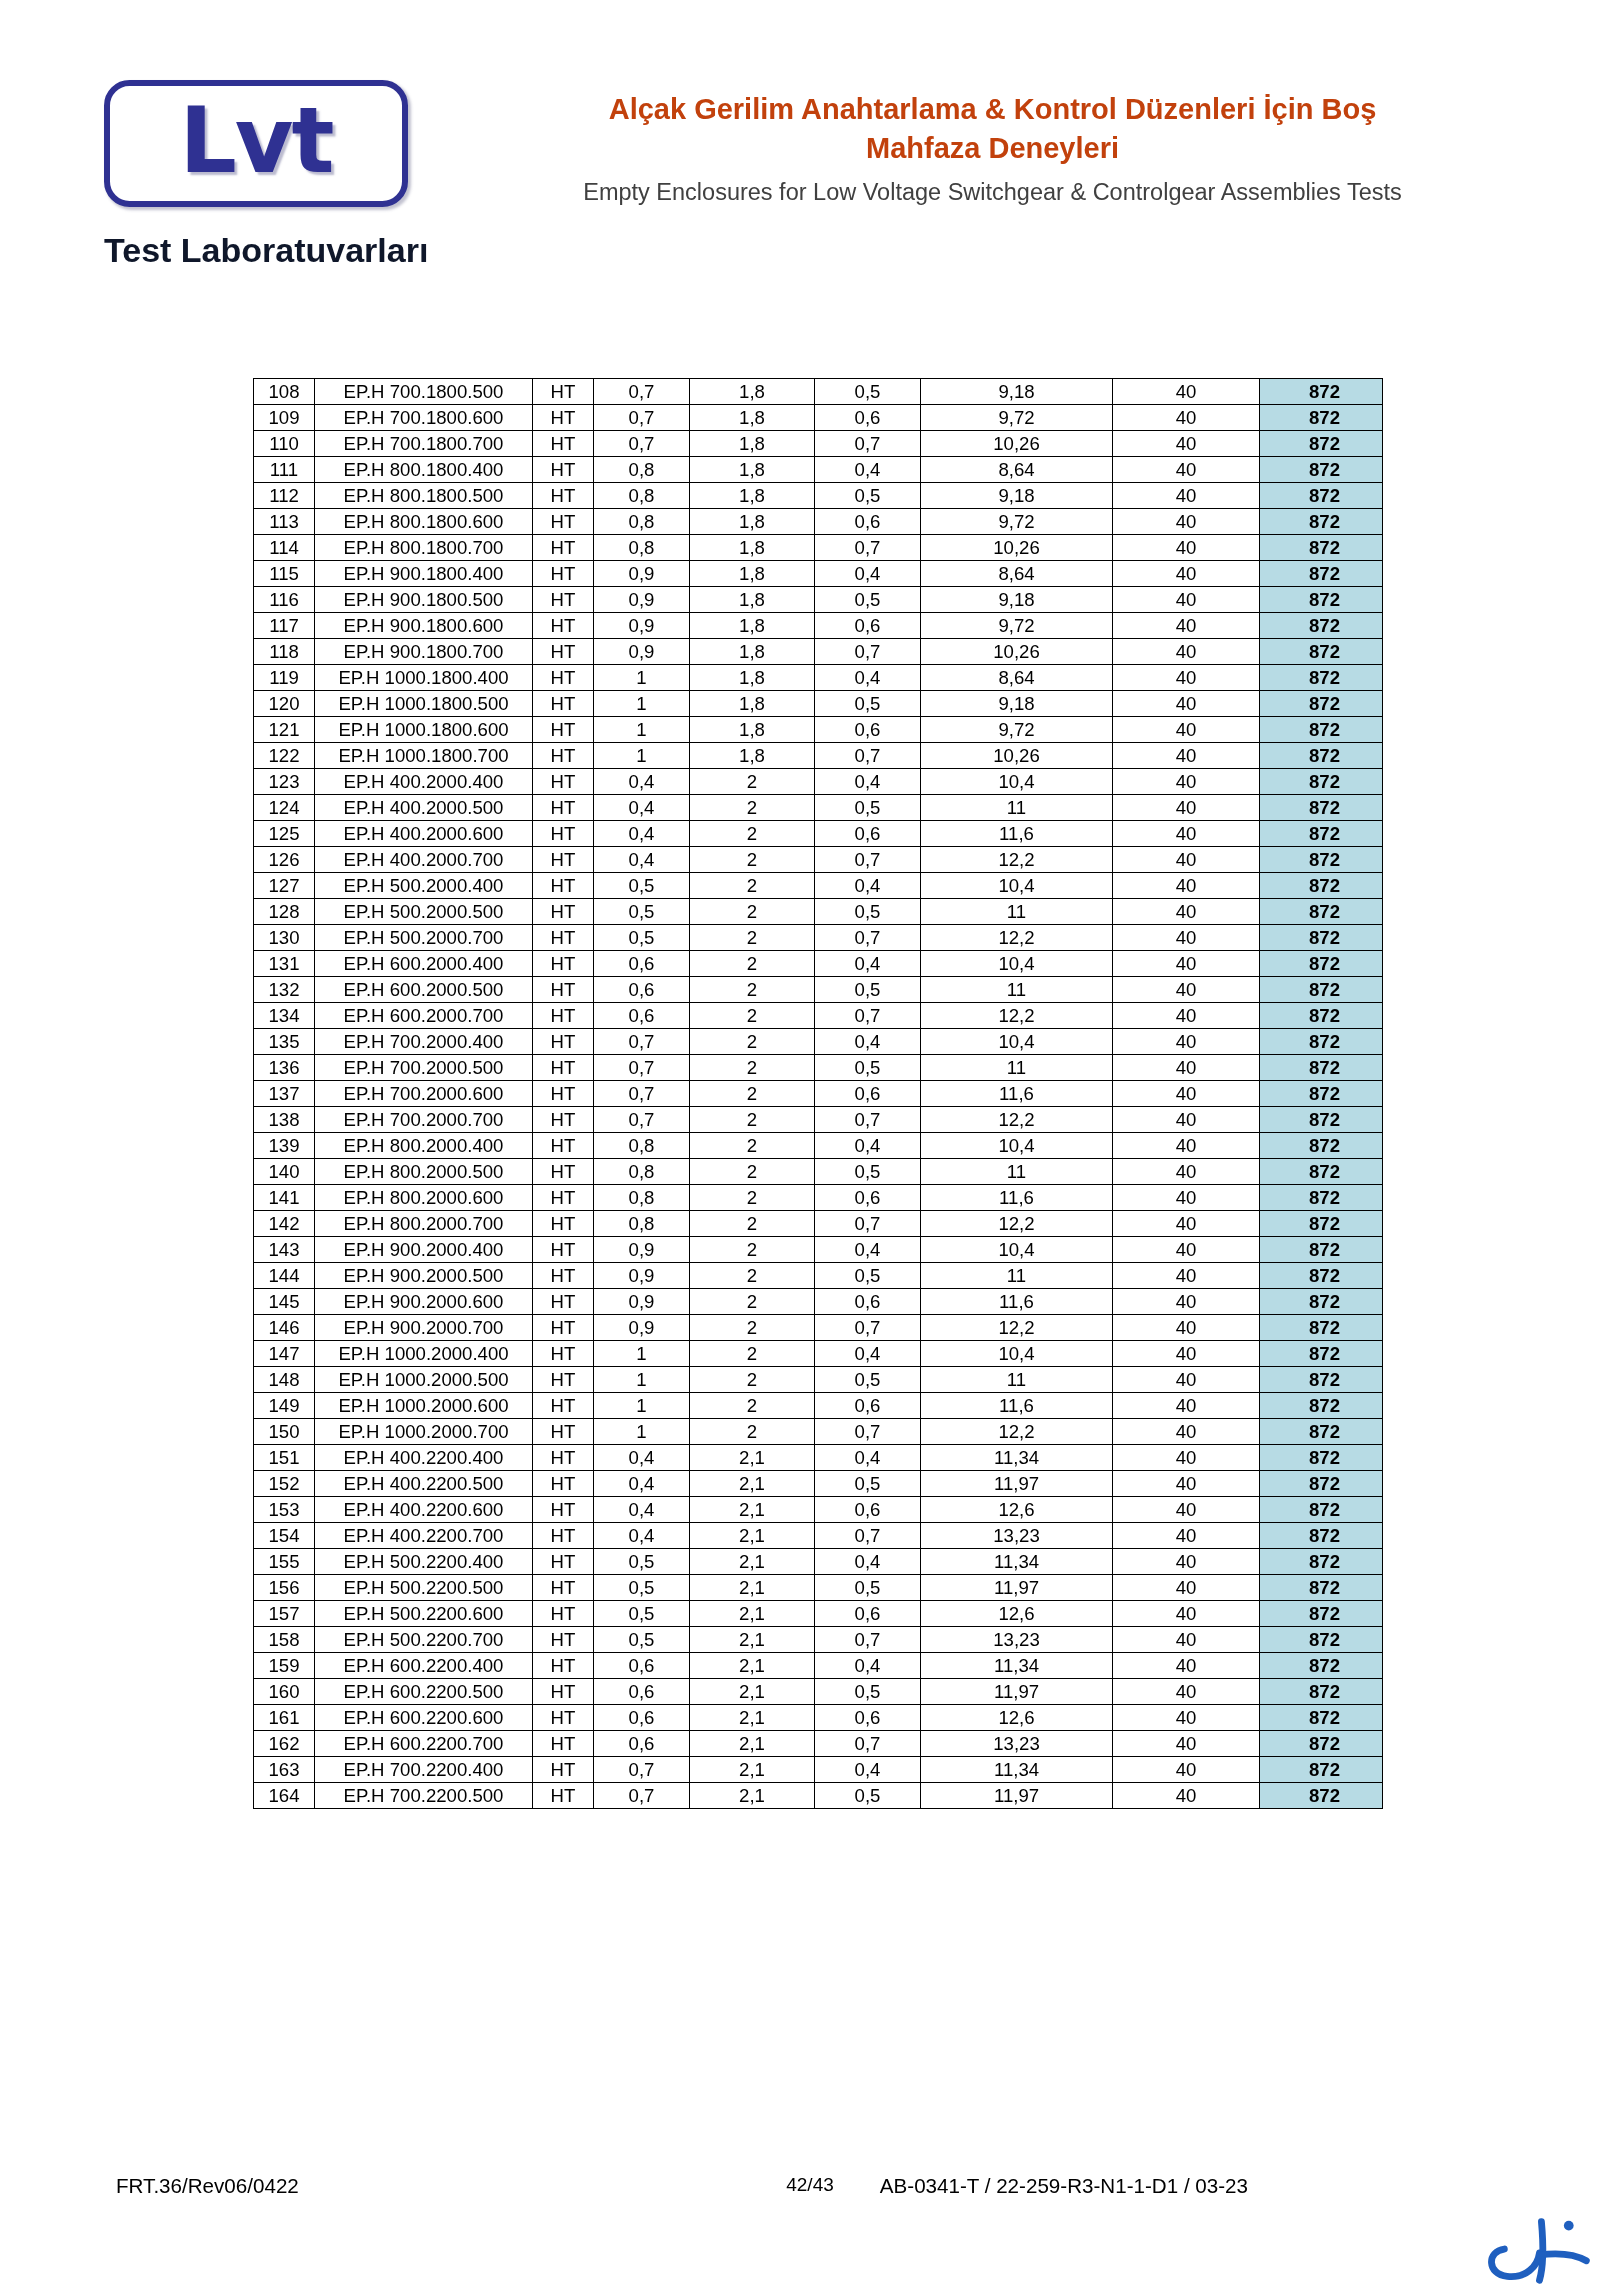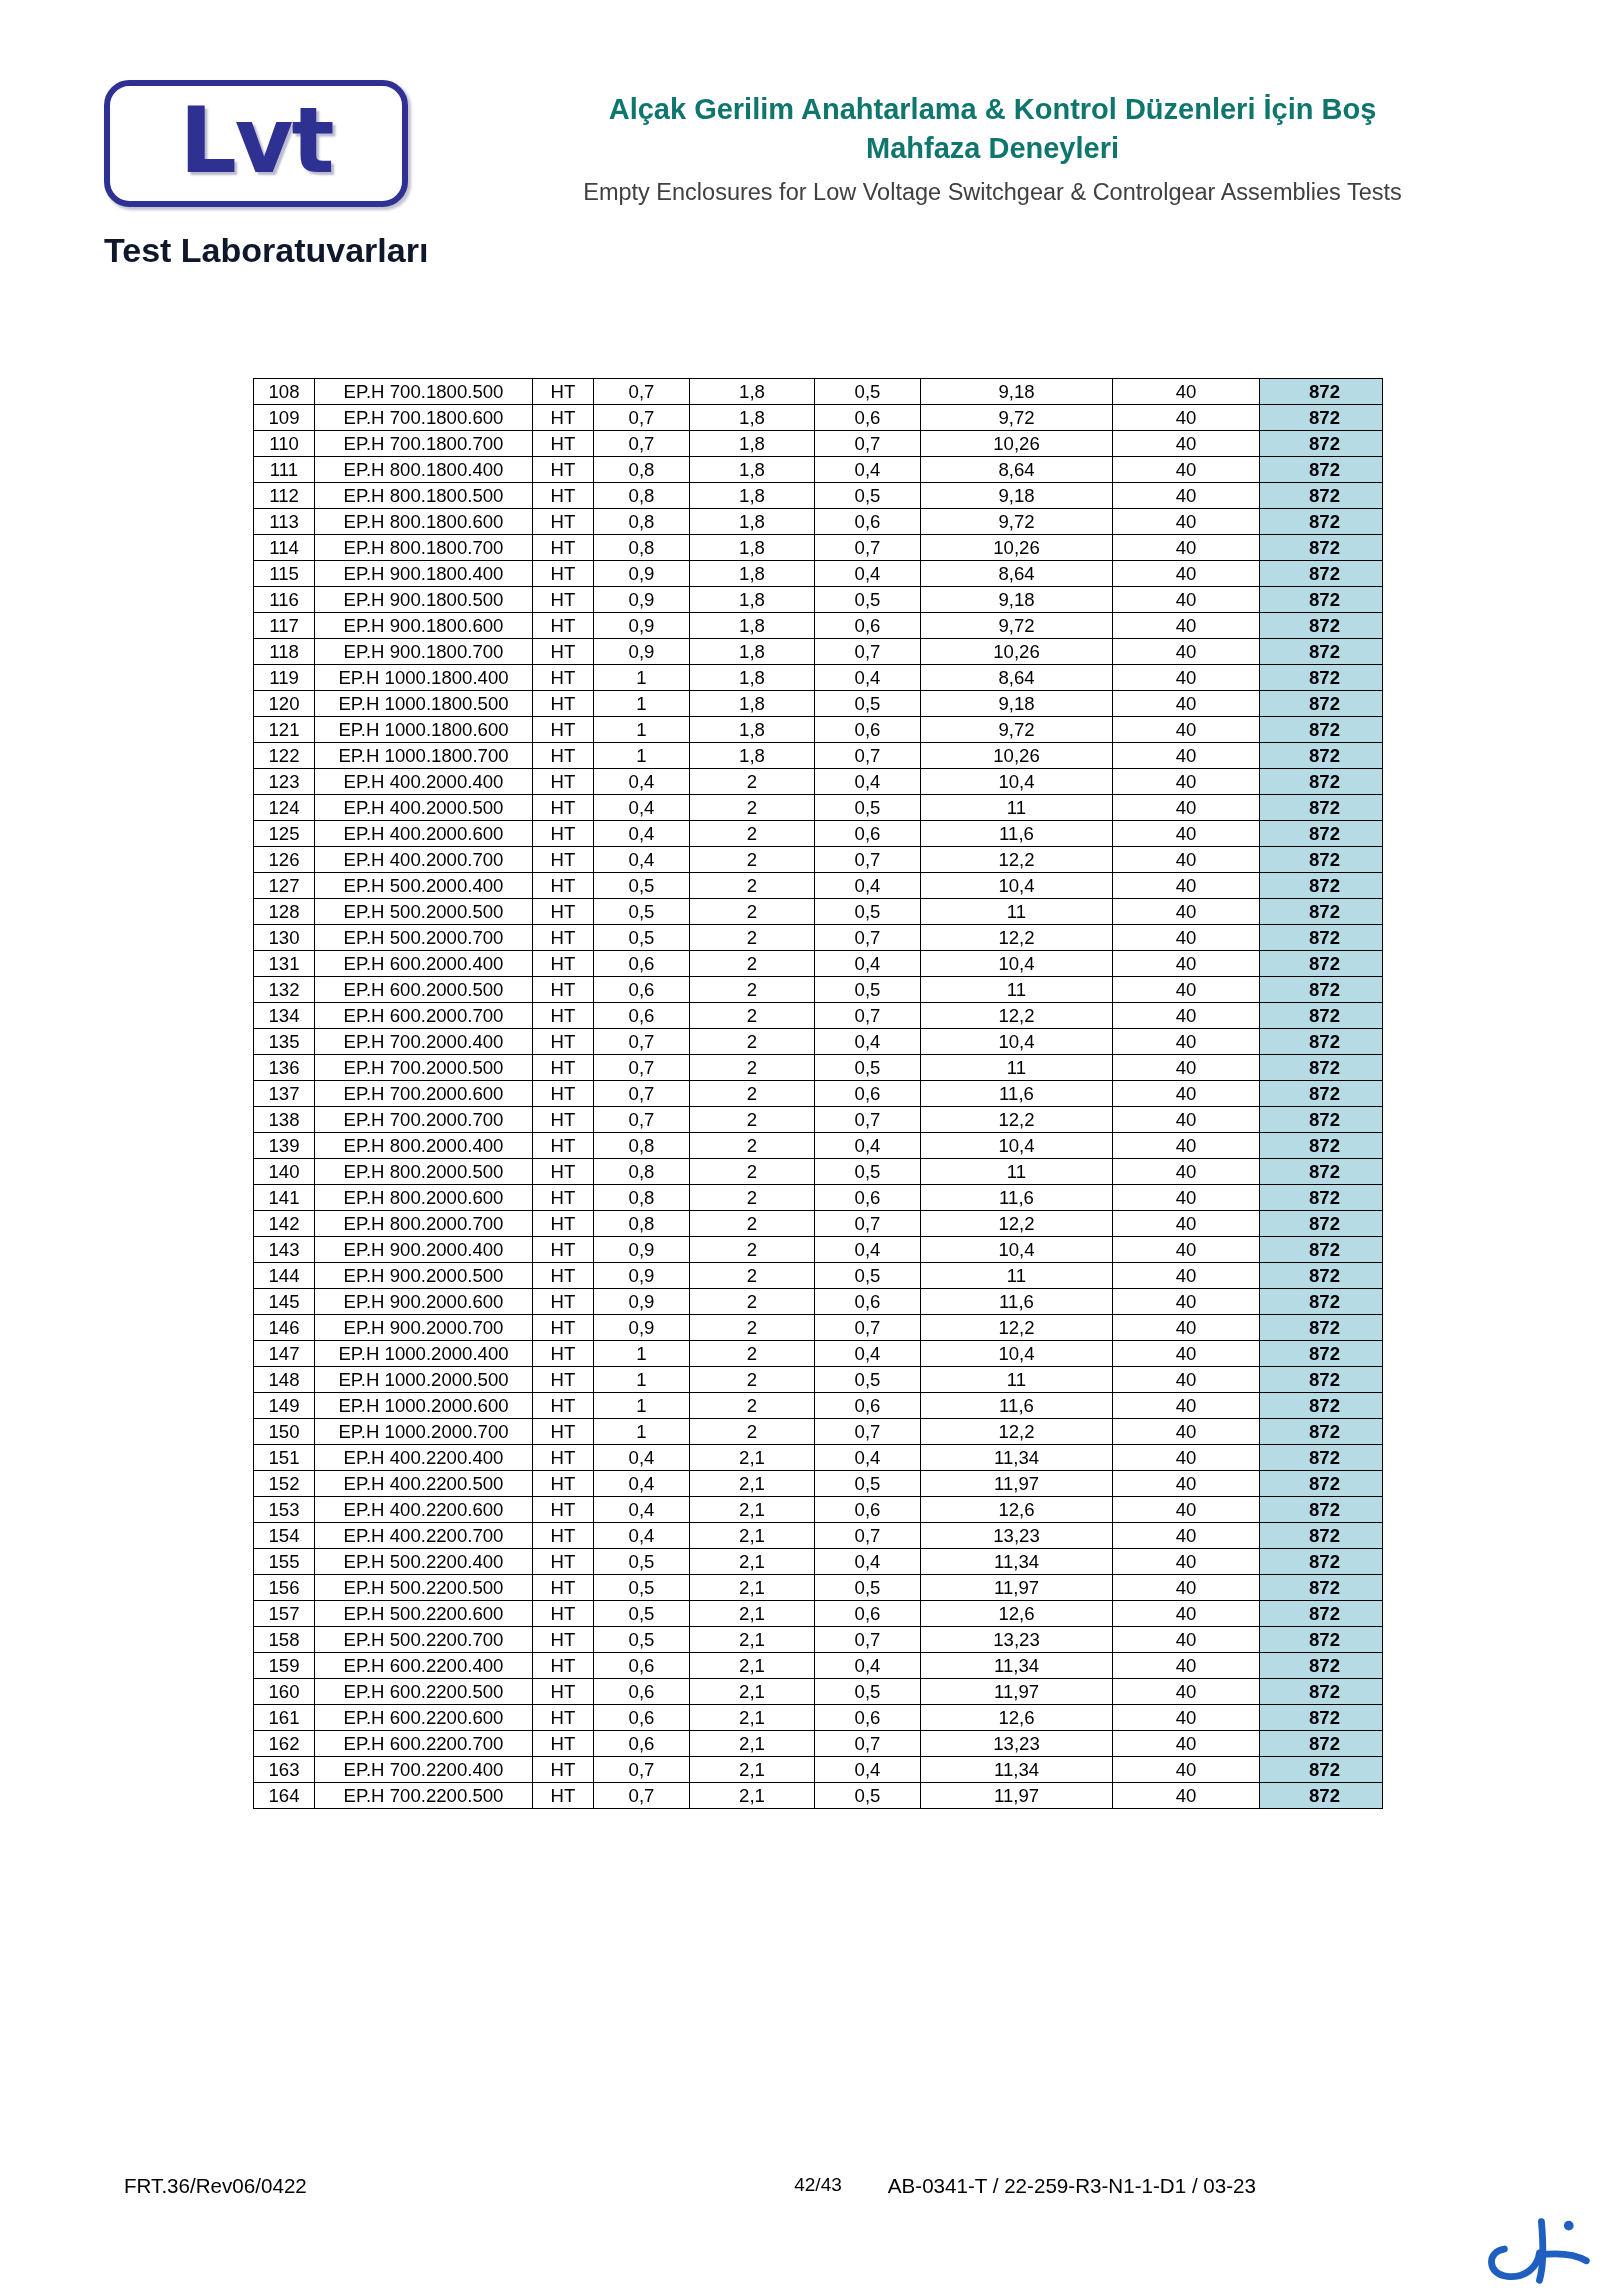--- a/index.html
+++ b/index.html
@@ -65,21 +65,21 @@
     left: 421px;
     top: 90px;
     width: 1127px;
     text-align: center;
   }
   .title-tr {
     font-family: "Liberation Sans", sans-serif;
     font-weight: bold;
     font-size: 29px;
     line-height: 39px;
-    color: #0f766e;
+    color: #c2410c;
   }
   .title-en {
     margin-top: 9.8px;
     font-family: "Liberation Sans", sans-serif;
     font-weight: normal;
     font-size: 23.5px;
     line-height: 29px;
     color: #404040;
   }
 
@@ -118,21 +118,21 @@
   table.data td.c8 {
     width: 123px;
     background: #b7dbe4;
     font-weight: bold;
     padding-left: 9px;
   }
 
   
   .footer {
     position: absolute;
-    left: 8px;
+    left: 0;
     top: 2174px;
     width: 1364px;
     height: 39px;
   }
   .footer-left {
     position: absolute;
     left: 116px; top: 0;
     font-size: 20.6px;
     font-family: "Liberation Sans", sans-serif;
   }

